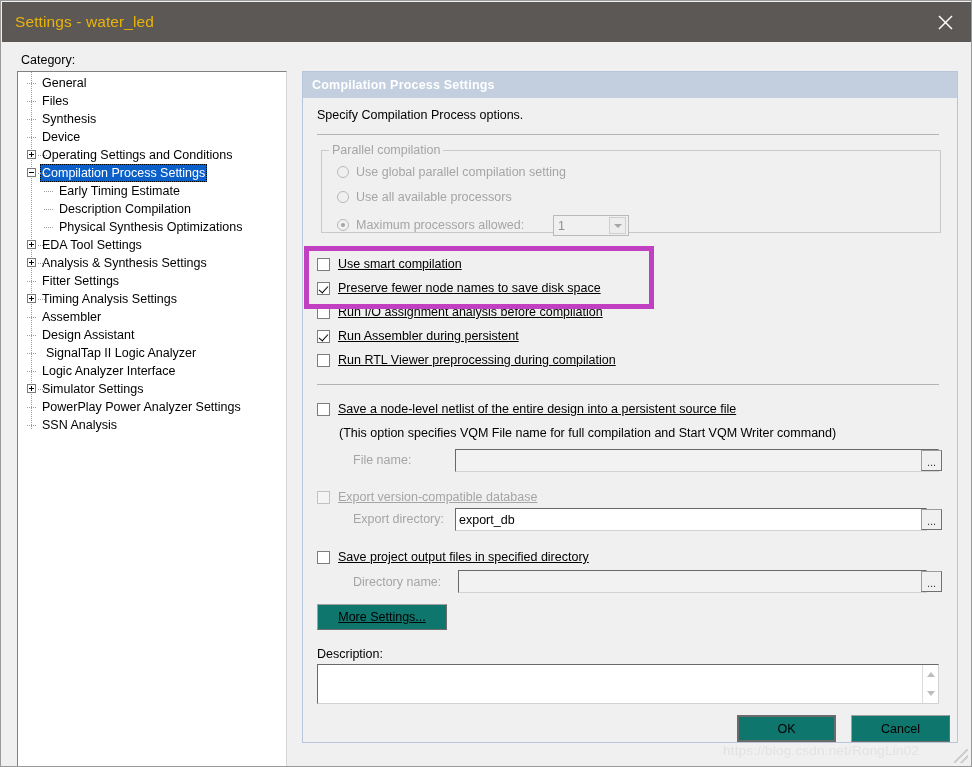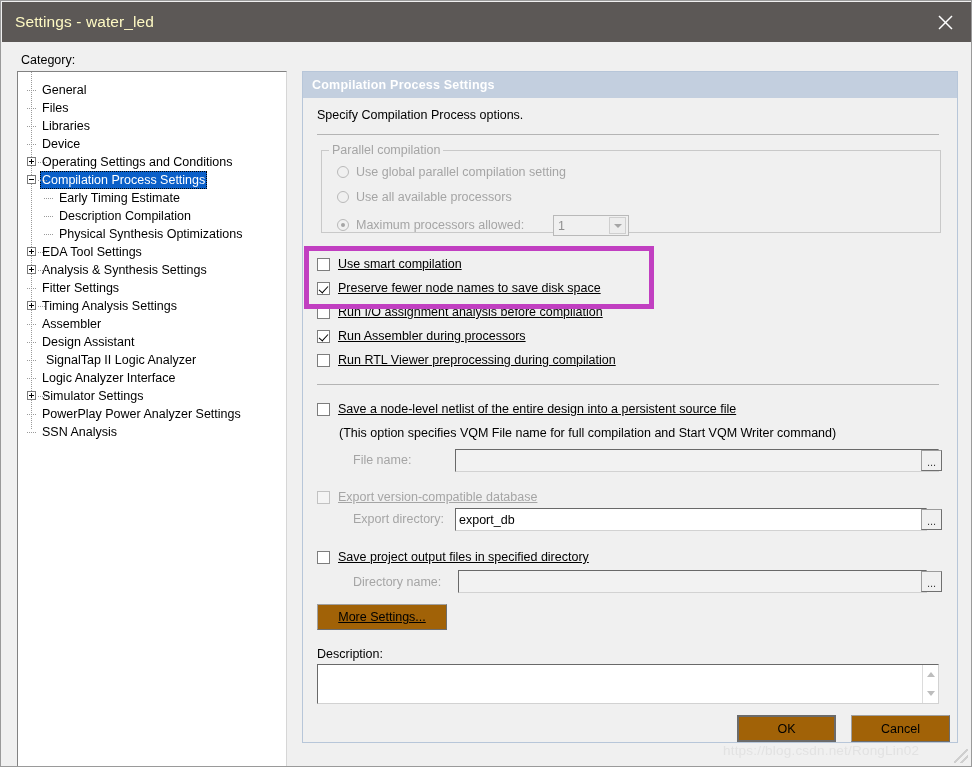--- a/index.html
+++ b/index.html
@@ -23,21 +23,21 @@
     background: #f0f0f0;
     border: 1px solid #9a9a9a;
     overflow: hidden;
   }
 
   
   #titlebar {
     position: absolute; left: 1px; top: 1px;
     width: 970px; height: 40px;
     background: #5c5856;
-    color: #fef9c3;
+    color: #eab308;
     display: flex; align-items: center;
   }
   #title-text {
     margin-left: 13px;
     font-size: 15.5px;
     letter-spacing: .1px;
     white-space: nowrap;
   }
   #close-btn {
     position: absolute; right: 0; top: 0;
@@ -268,21 +268,21 @@
   }
   .flabel {
     position: absolute;
     font-size: 12.5px;
     color: #a5a5a5;
   }
 
   
   .btn {
     position: absolute;
-    background: #a16207;
+    background: #0f766e;
     border: 1px solid #a0a0a0;
     border-right-color: #6d6d6d;
     border-bottom-color: #6d6d6d;
     display: flex; align-items: center; justify-content: center;
     font-size: 12.5px;
     cursor: pointer;
   }
   .btn.default {
     border: 2px solid #6b6b6b;
   }
@@ -349,32 +349,32 @@
         <line x1="15" y1="2" x2="2" y2="15" stroke="#ffffff" stroke-width="1.5"></line>
       </svg>
     </div>
   </div>
 
   <div id="dialog-body">
 
     <div id="category-label">Category:</div>
     <div id="tree-box">
       <div class="spine"></div>
-      <div id="tree-items" style="padding-top:9px;">
+      <div id="tree-items" style="padding-top:2px;">
           <div class="tree-item">
             <span class="elbow" style="left: 9px; top: 9px;"></span>
             <span class="tlabel" style="margin-left: 22px;">General</span>
           </div>
           <div class="tree-item">
             <span class="elbow" style="left: 9px; top: 9px;"></span>
             <span class="tlabel" style="margin-left: 22px;">Files</span>
           </div>
           <div class="tree-item">
             <span class="elbow" style="left: 9px; top: 9px;"></span>
-            <span class="tlabel" style="margin-left: 22px;">Libraries</span>
+            <span class="tlabel" style="margin-left: 22px;">Synthesis</span>
           </div>
           <div class="tree-item">
             <span class="elbow" style="left: 9px; top: 9px;"></span>
             <span class="tlabel" style="margin-left: 22px;">Device</span>
           </div>
           <div class="tree-item">
             <span class="plusbox plus" style="left: 9px; top: 4px;"></span>
             <span class="elbow" style="left: 20px; top: 9px;"></span>
             <span class="tlabel" style="margin-left: 22px;">Operating Settings and Conditions</span>
           </div>
@@ -480,21 +480,21 @@
       <div class="cb-row" style="left:14px; top:209px;">
         <span class="cb checked"></span>
         <span class="u">Preserve fewer node names to save disk space</span>
       </div>
       <div class="cb-row" style="left:14px; top:233px;">
         <span class="cb"></span>
         <span class="u">Run I/O assignment analysis before compilation</span>
       </div>
       <div class="cb-row" style="left:14px; top:257px;">
         <span class="cb checked"></span>
-        <span class="u">Run Assembler during processors</span>
+        <span class="u">Run Assembler during persistent</span>
       </div>
       <div class="cb-row" style="left:14px; top:281px;">
         <span class="cb"></span>
         <span class="u">Run RTL Viewer preprocessing during compilation</span>
       </div>
 
       <div class="hr" style="left:14px; top:312px; width:622px;"></div>
 
       <div class="cb-row" style="left:14px; top:330px;">
         <span class="cb"></span>

